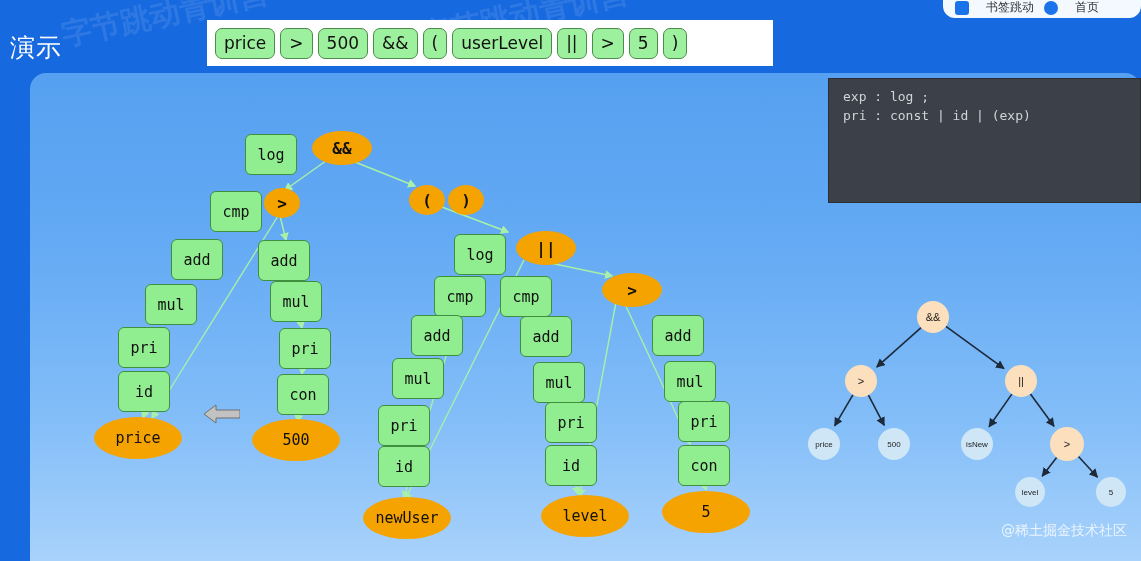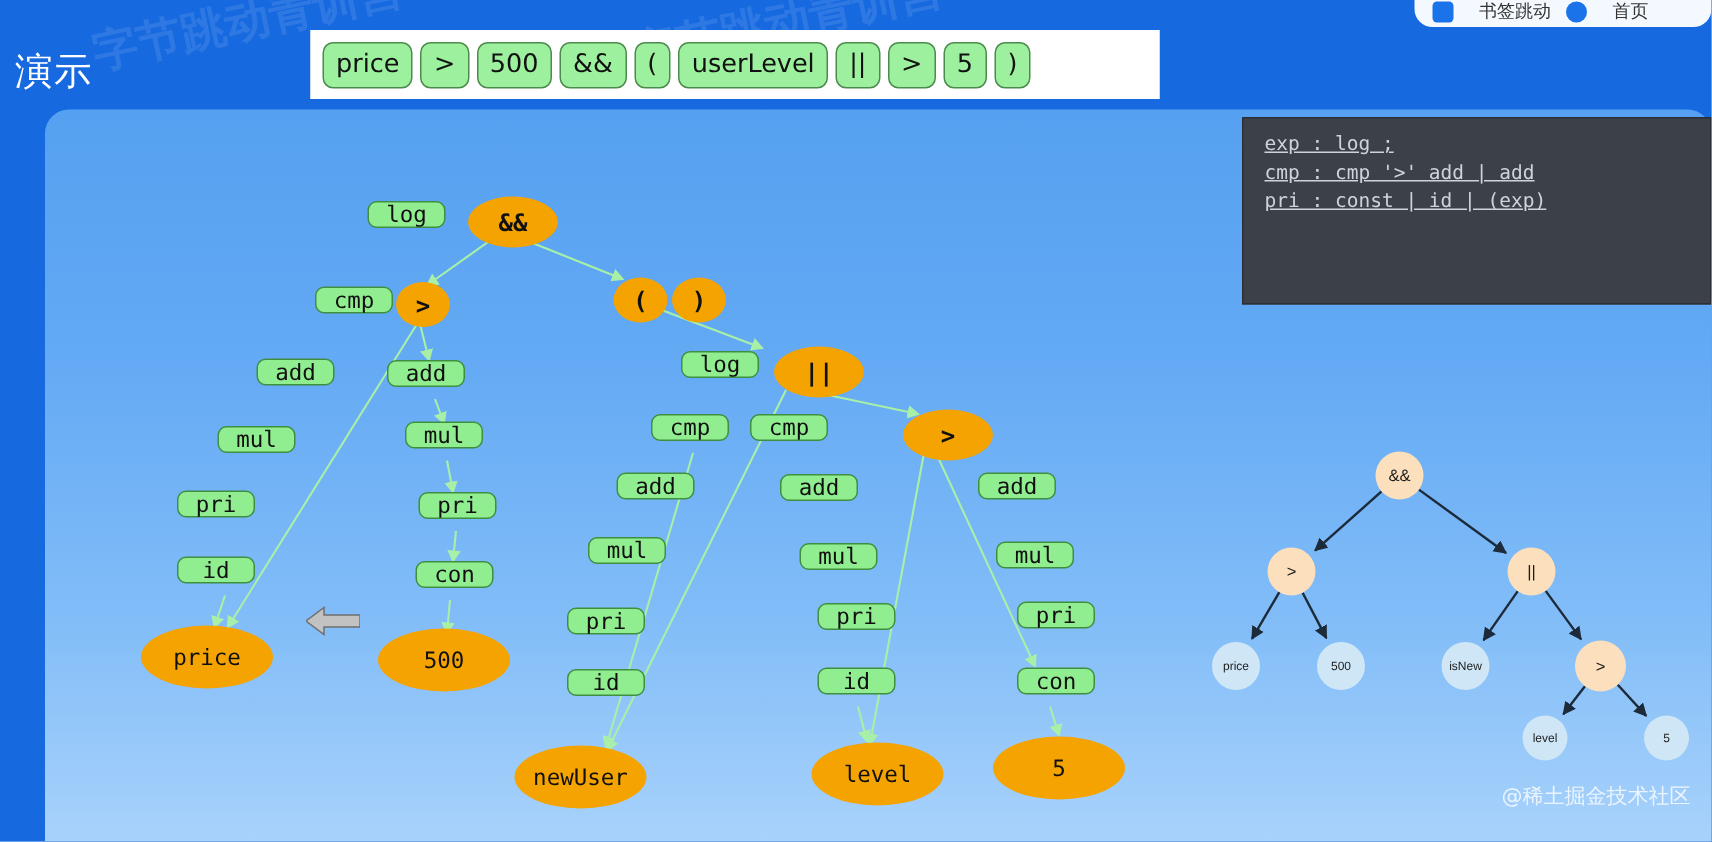--- a/index.html
+++ b/index.html
@@ -98,38 +98,38 @@
     background: #3c4048;
     border: 1px solid #2b2f35;
     padding: 8px 12px 8px 14px;
     font-family: "DejaVu Sans Mono", monospace;
     font-size: 13px;
     line-height: 19.2px;
     color: #cfd4da;
     white-space: pre;
     overflow: hidden;
   }
-  .g-line { white-space: pre; text-decoration: underline; }
+  .g-line { white-space: pre; }
 
   
   .node {
     position: absolute;
     display: flex;
     align-items: center;
     justify-content: center;
     font-family: "DejaVu Sans Mono", monospace;
     color: #101010;
     text-align: center;
   }
   .nt {               
     background: #90ee90;
     border: 1px solid #3f8f3f;
     border-radius: 6px;
     font-size: 15px;
-    width: 52px; height: 18px;
+    width: 52px; height: 41px;
   }
   .tm {               
     background: #f5a300;
     border-radius: 50%;
     font-size: 15px;
   }
   .tm.small { width: 36px; height: 30px; font-size: 16px; font-weight: bold;}
   .tm.leaf  { width: 88px; height: 42px; font-size: 15px; line-height: 18px;}
   .tm.wide  { width: 60px; height: 34px; font-size: 16px; font-weight: bold;}
 
@@ -315,22 +315,22 @@
       <div class="node nt" style="left: 648px; top: 328px;">pri</div>
       <div class="node nt" style="left: 648px; top: 372px;">con</div>
       <div class="node tm wide" style="left: 282px; top: 58px;">&amp;&amp;</div>
       <div class="node tm small" style="left: 234px; top: 115px;">&gt;</div>
       <div class="node tm small" style="left: 379px; top: 112px;">(</div>
       <div class="node tm small" style="left: 418px; top: 112px;">)</div>
       <div class="node tm wide" style="left: 486px; top: 158px;">||</div>
       <div class="node tm wide" style="left: 572px; top: 200px;">&gt;</div>
       <div class="node tm leaf" style="left: 64px; top: 344px;">price</div>
       <div class="node tm leaf" style="left: 222px; top: 346px;">500</div>
-      <div class="node tm leaf" style="left: 313px; top: 424px;">newUser</div>
+      <div class="node tm leaf" style="left: 333px; top: 424px;">newUser</div>
       <div class="node tm leaf" style="left: 511px; top: 422px;">level</div>
       <div class="node tm leaf" style="left: 632px; top: 418px;">5</div>
     </div>
 
-  <div id="grammar-box"><div class="g-line">exp : log ;</div><div class="g-line">cmp : cmp '&gt;' add | add</div><div class="g-line">pri : const | id | (exp)</div></div>
+  <div id="grammar-box"><div class="g-line">exp : log ;</div><div class="g-line">pri : const | id | (exp)</div></div>
 
   <div id="credit">@稀土掘金技术社区</div>
 
 </div>
 
 </body></html>

